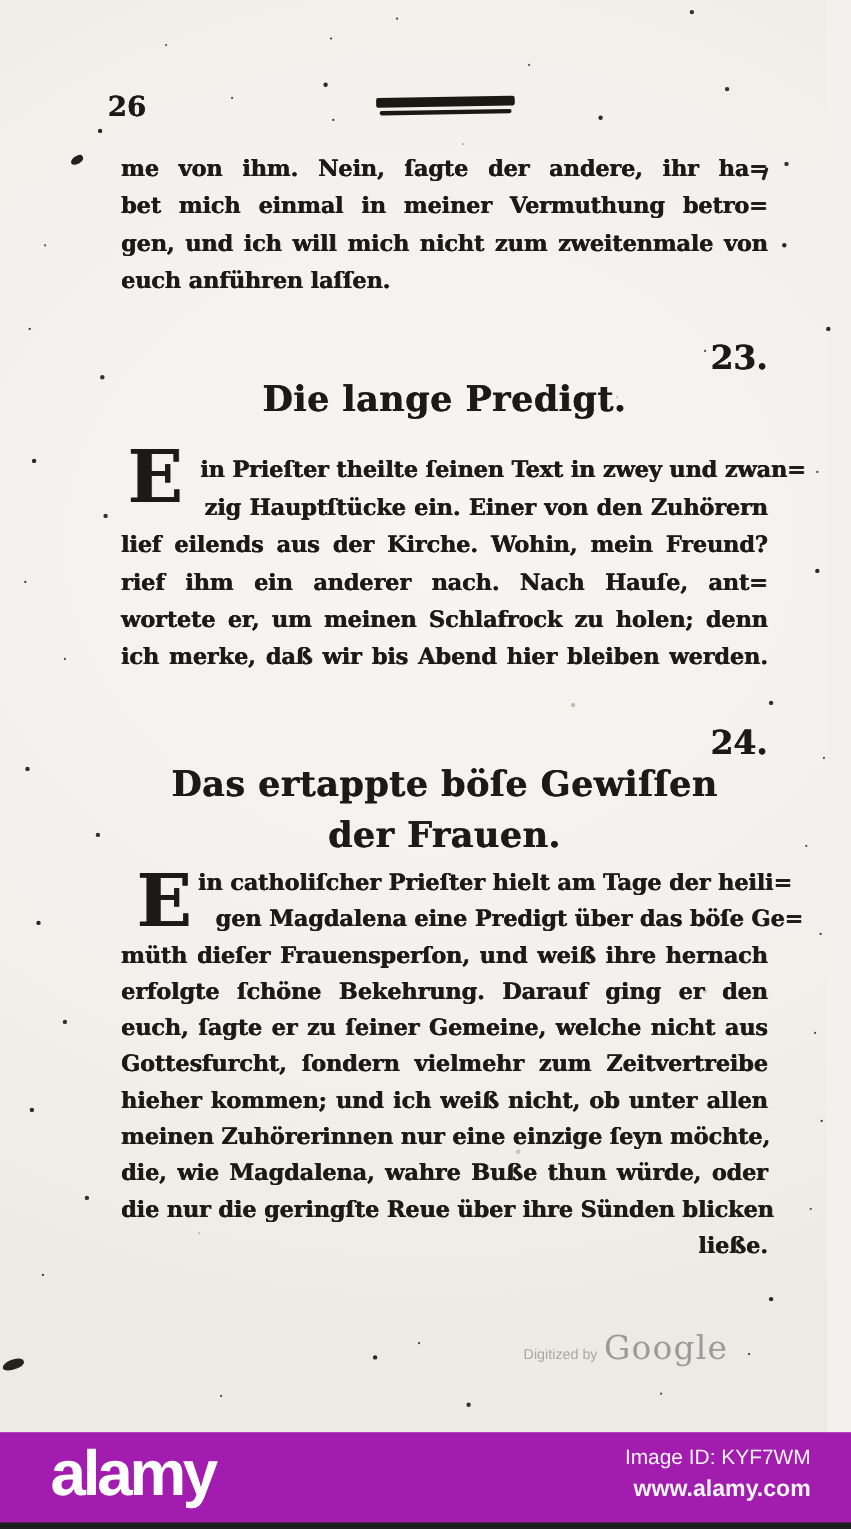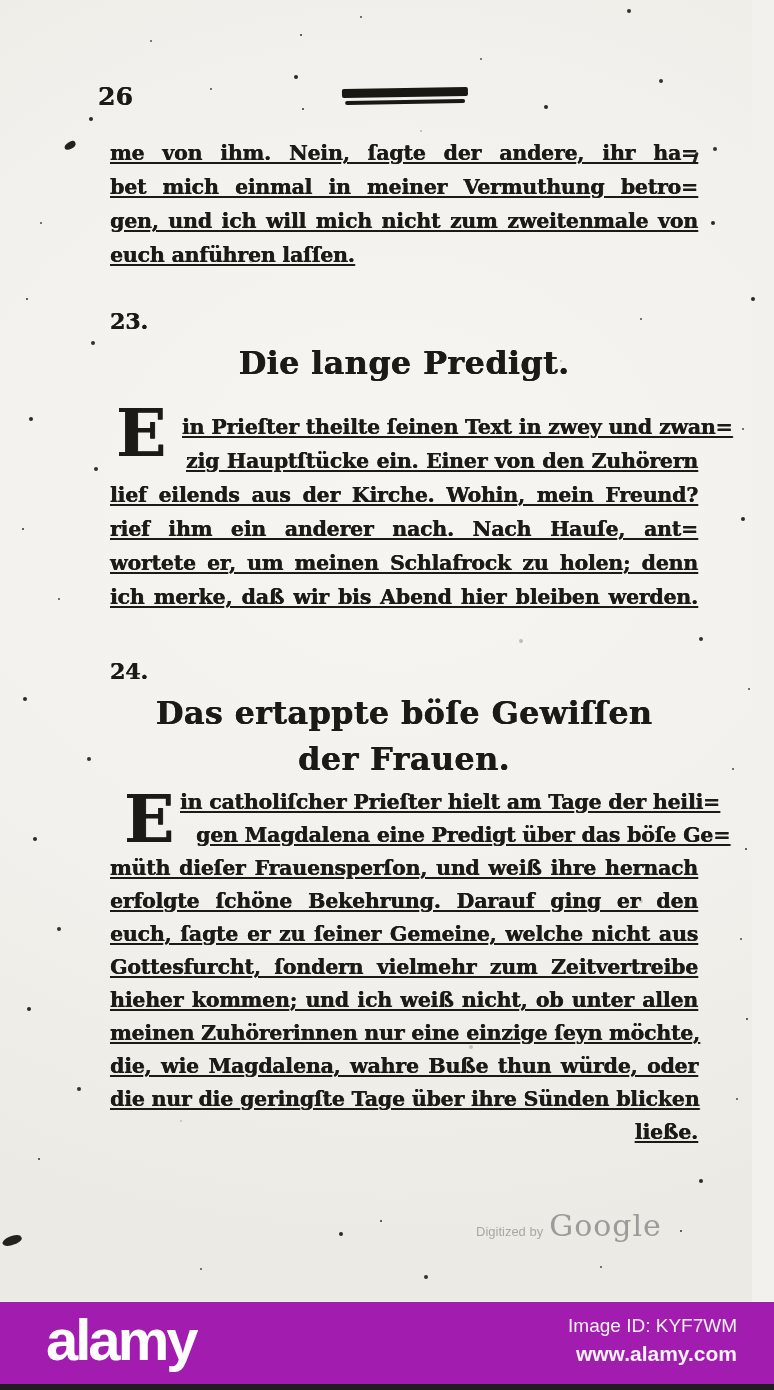--- a/index.html
+++ b/index.html
@@ -37,38 +37,38 @@
              transform:rotate(-22deg);}
   .mark-tick{left:694px;top:152px;width:3px;height:12px;border-radius:2px;
              transform:rotate(18deg);}
   
   .ink{color:#1b1a17;text-shadow:0 0 0.6px rgba(27,26,23,0.95), 0.5px 0 0 rgba(27,26,23,0.55);}
   .pagenum{position:absolute;left:98px;top:82px;font-size:25px;font-weight:700;}
   .ornament{position:absolute;left:342px;top:88px;transform:rotate(-1deg);}
   .rule-thick{width:126px;height:9px;background:#191813;border-radius:2px;}
   .rule-thin{width:120px;height:4px;background:#191813;margin:3px 0 0 3px;border-radius:2px;}
   .para{position:absolute;left:110px;width:588px;font-size:20.5px;font-weight:700;
-        letter-spacing:-0.2px;text-decoration:underline;}
+        letter-spacing:-0.2px;}
   .cont,.p23{line-height:34px;}
   .p24{line-height:33px;}
   .cont{top:136px;}
   .p23{top:410px;}
   .p24{top:786px;}
   .line{text-align:justify;text-align-last:justify;white-space:nowrap;}
   .line.al-left{text-align-last:left;}
   .line.al-right{text-align-last:right;}
   .p23 .cap1{padding-left:72px;}
   .p23 .cap2{padding-left:76px;}
   .p24 .cap1{padding-left:70px;}
   .p24 .cap2{padding-left:86px;}
   .dropcap{position:absolute;font-size:66px;line-height:58px;font-weight:700;}
   .c23{left:116px;top:404px;}
   .c24{left:124px;top:790px;}
-  .secnum{position:absolute;left:110px;width:588px;text-align:left;
-          font-size:22px;font-weight:700;}
+  .secnum{position:absolute;left:110px;width:588px;text-align:right;
+          font-size:30px;font-weight:700;}
   .n23{top:308px;}
   .n24{top:658px;}
   .sectitle{position:absolute;left:110px;width:588px;text-align:center;
             font-size:32px;font-weight:700;letter-spacing:0.3px;}
   .t23{top:344px;}
   .t24{top:690px;line-height:46px;}
   
   .gwm{position:absolute;left:476px;top:1208px;display:flex;align-items:baseline;
        gap:6px;color:#a2a2a0;}
   .gwm-prefix{font-family:"Liberation Sans", sans-serif;font-size:13px;color:#a8a8a6;}
@@ -132,21 +132,21 @@
     <div class="para p24 ink">
         <div class="line cap1">in catholiſcher Prieſter hielt am Tage der heili=</div>
         <div class="line cap2">gen Magdalena eine Predigt über das böſe Ge=</div>
         <div class="line">müth dieſer Frauensperſon, und weiß ihre hernach</div>
         <div class="line">erfolgte ſchöne Bekehrung. Darauf ging er den</div>
         <div class="line">euch, ſagte er zu ſeiner Gemeine, welche nicht aus</div>
         <div class="line">Gottesfurcht, ſondern vielmehr zum Zeitvertreibe</div>
         <div class="line">hieher kommen; und ich weiß nicht, ob unter allen</div>
         <div class="line">meinen Zuhörerinnen nur eine einzige ſeyn möchte,</div>
         <div class="line">die, wie Magdalena, wahre Buße thun würde, oder</div>
-        <div class="line">die nur die geringſte Tage über ihre Sünden blicken</div>
+        <div class="line">die nur die geringſte Reue über ihre Sünden blicken</div>
         <div class="line al-right">ließe.</div>
       </div>
 
     <div class="gwm">
       <span class="gwm-prefix">Digitized by</span>
       <span class="gwm-brand">Google</span>
     </div>
   </div>
 
   <div class="footer">

